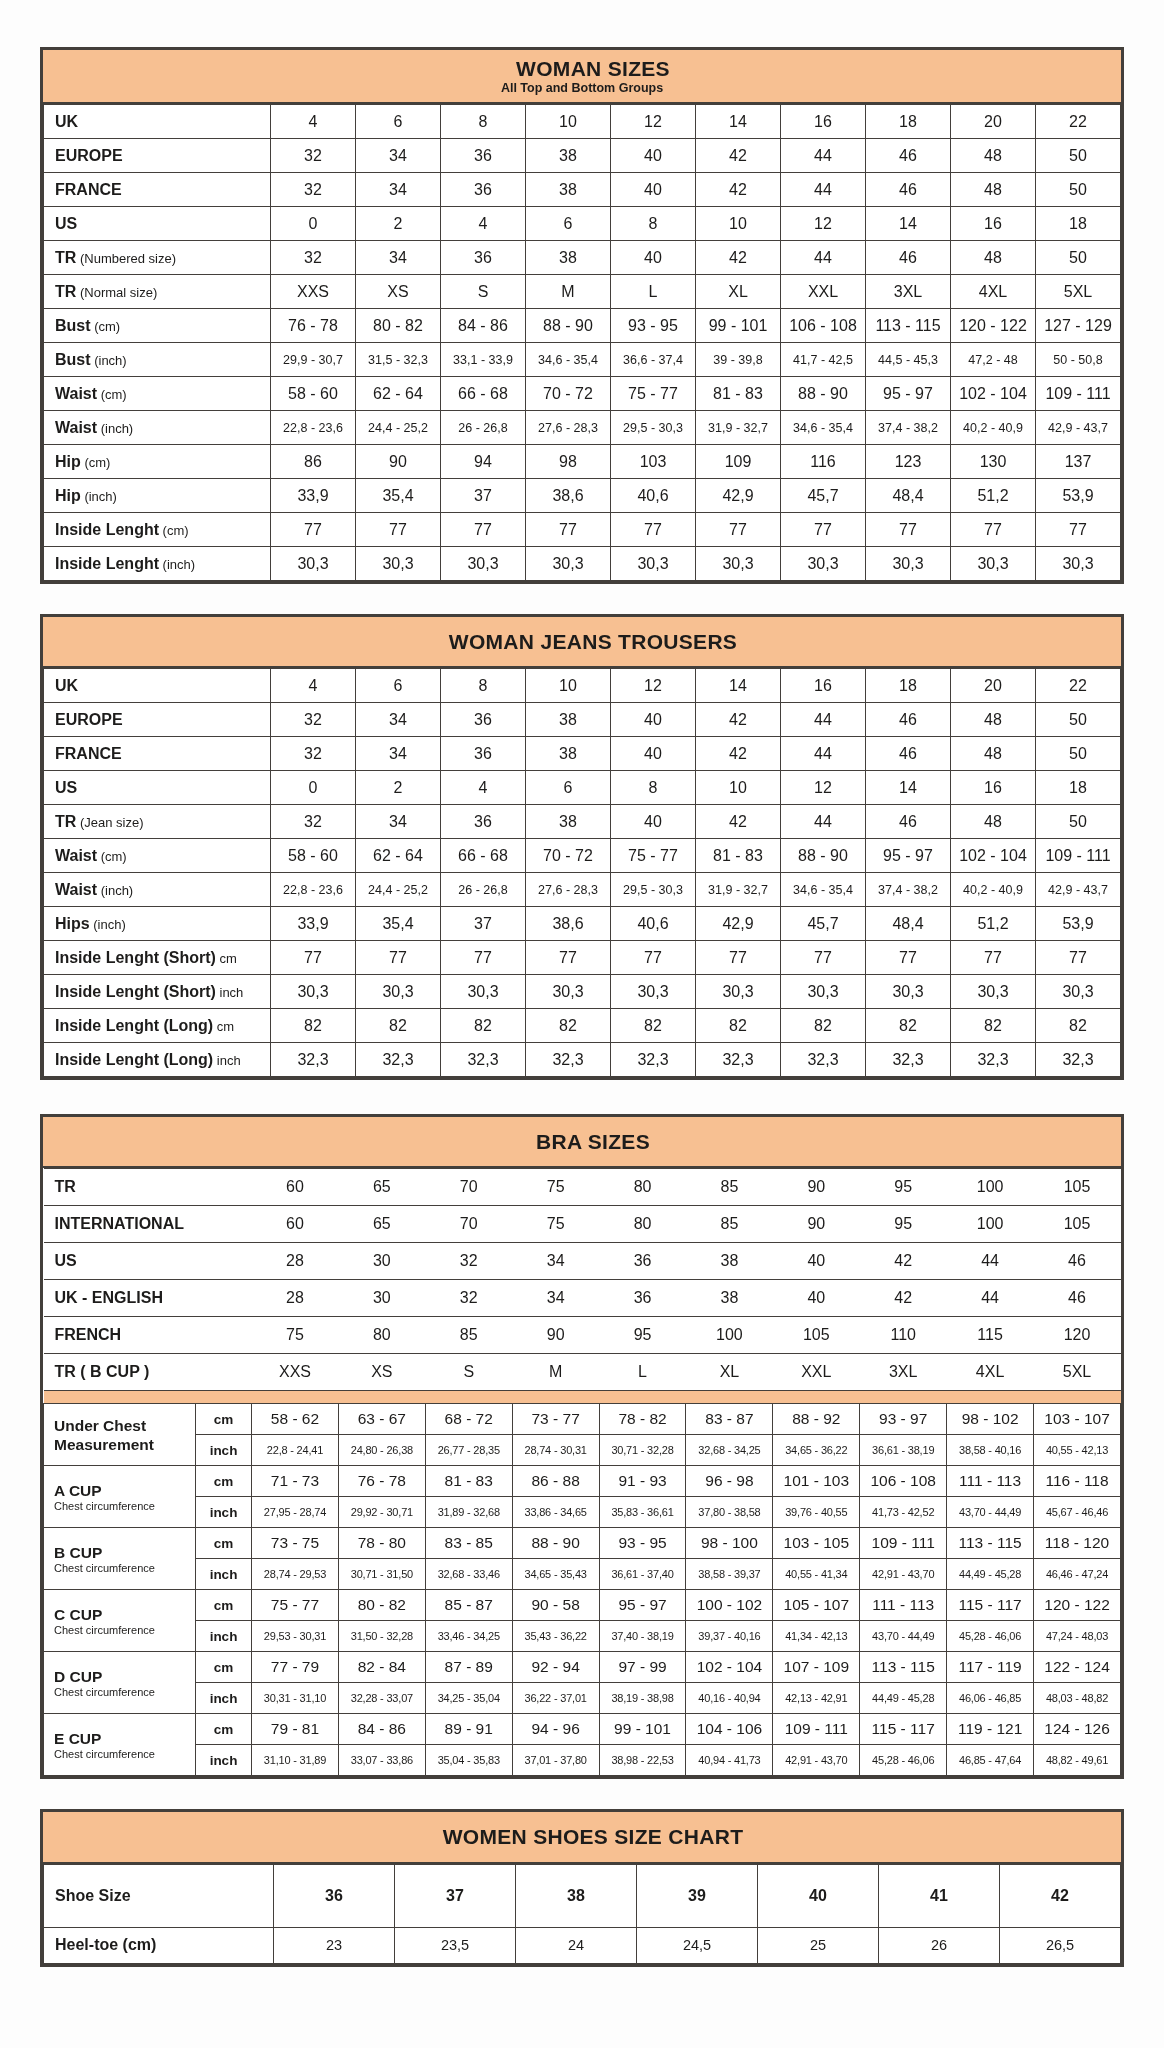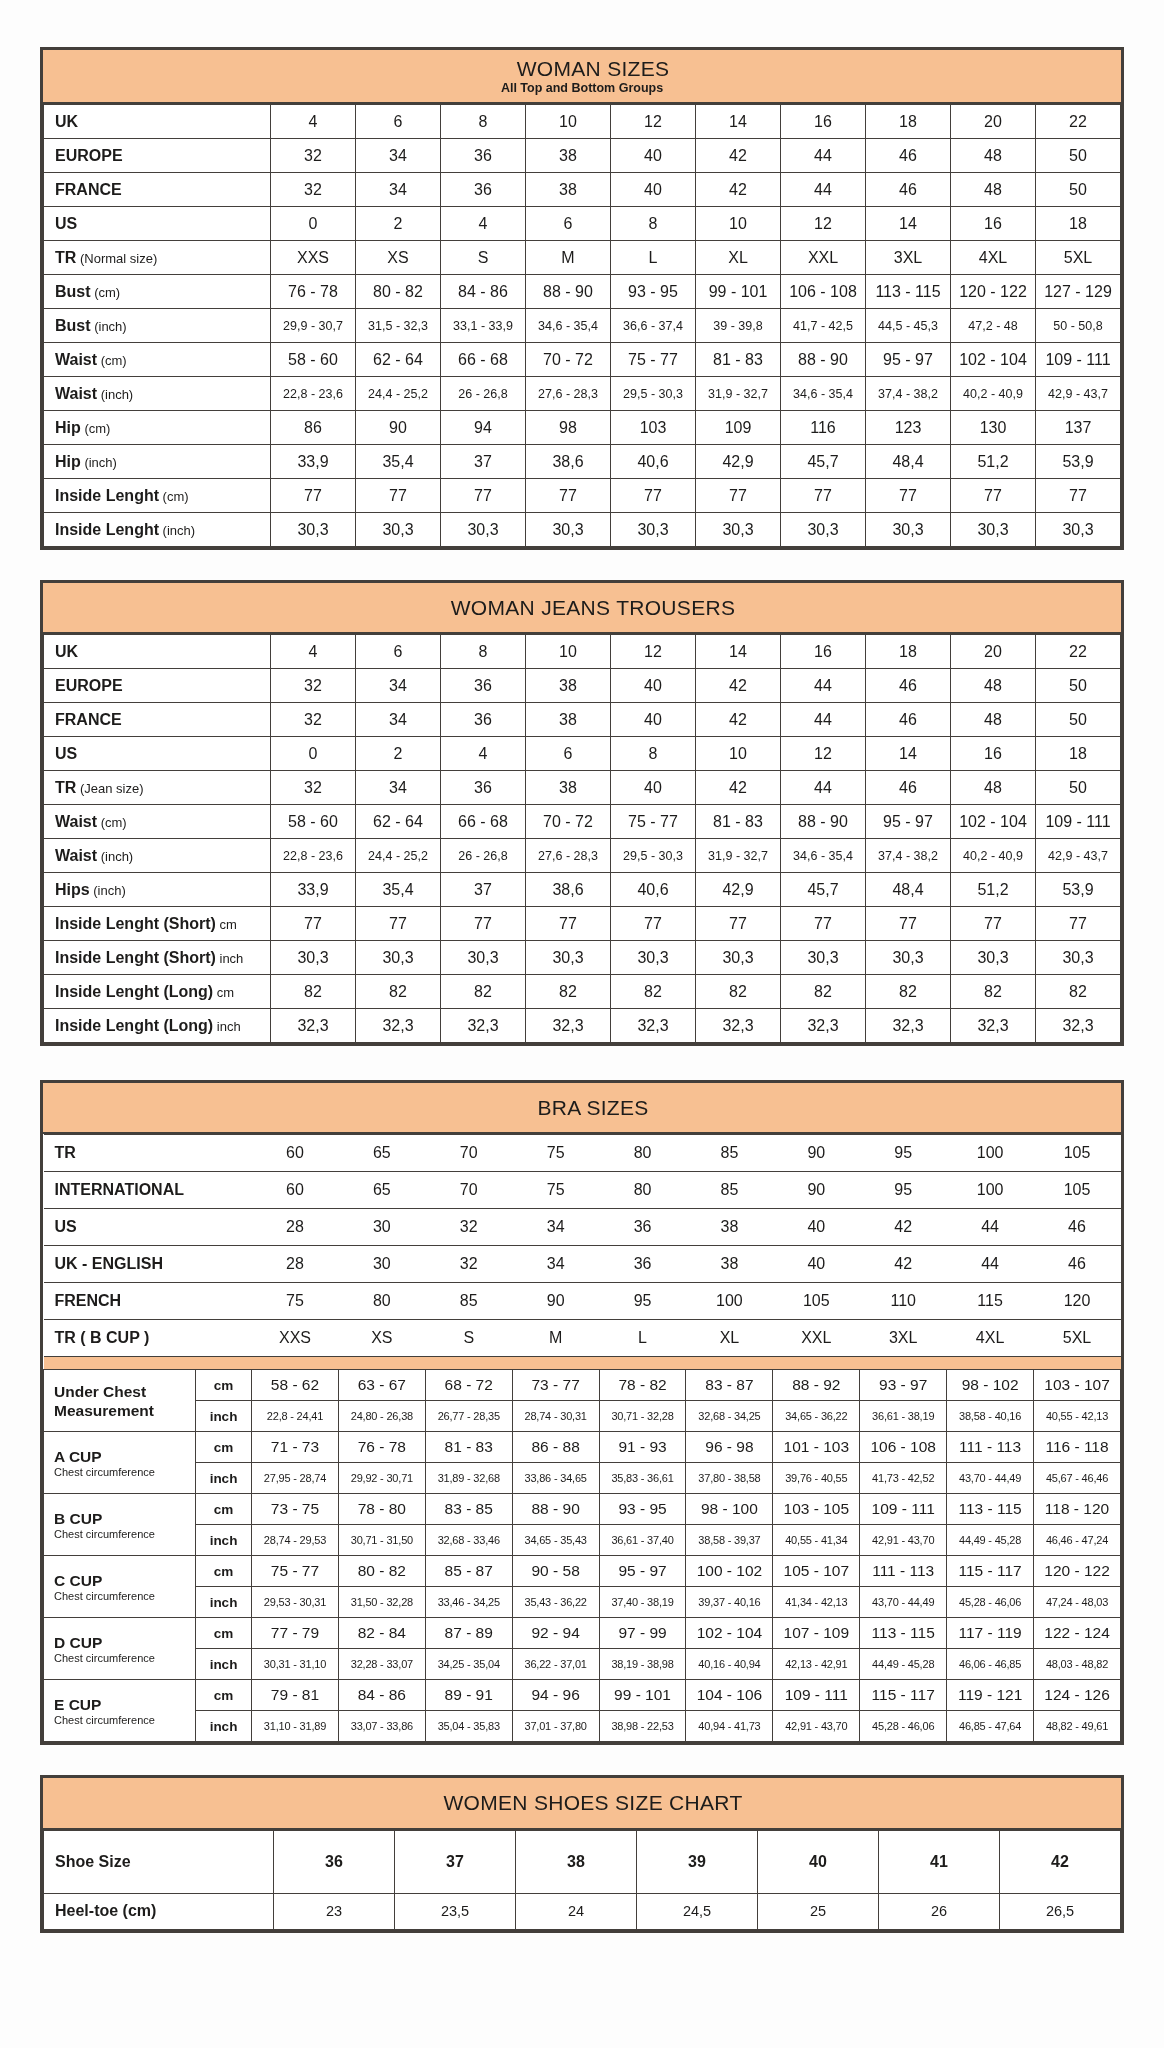--- a/index.html
+++ b/index.html
@@ -8,21 +8,21 @@
     font-family:"Liberation Sans",sans-serif;color:#1d1c1b;
     -webkit-font-smoothing:antialiased;
   }
   .sheet{padding:47px 40px 0 40px;}
   section.size-table{border:3px solid #433f3b;margin-bottom:30px;background:#fff;}
   section.gap-lg{margin-bottom:34px;}
   .band{
     background:#f7c092;border-bottom:2px solid #433f3b;
     text-align:center;padding:7px 0 6px;
   }
-  .band .title{font-size:21px;font-weight:normal;letter-spacing:.3px;line-height:1.15;padding-left:22px;}
+  .band .title{font-size:21px;font-weight:bold;letter-spacing:.3px;line-height:1.15;padding-left:22px;}
   .band .subtitle{font-size:12.5px;font-weight:bold;line-height:1.2;}
   .band.tall{padding:13px 0 12px;}
   table{width:100%;border-collapse:collapse;table-layout:fixed;}
   td{
     border:1.5px solid #433f3b;text-align:center;vertical-align:middle;
     font-size:16px;padding:0 2px;overflow:hidden;white-space:nowrap;
   }
   td.label{text-align:left;padding-left:11px;font-weight:bold;font-size:16px;}
   td.label .lab-note{font-weight:normal;font-size:13px;}
   tr.joined td{border-top:none;}
@@ -107,20 +107,33 @@
             <td class="val">4</td>
             <td class="val">6</td>
             <td class="val">8</td>
             <td class="val">10</td>
             <td class="val">12</td>
             <td class="val">14</td>
             <td class="val">16</td>
             <td class="val">18</td>
           </tr>
           <tr>
+            <td class="label"><span class="lab-strong">TR</span><span class="lab-note"> (Numbered size)</span></td>
+            <td class="val">32</td>
+            <td class="val">34</td>
+            <td class="val">36</td>
+            <td class="val">38</td>
+            <td class="val">40</td>
+            <td class="val">42</td>
+            <td class="val">44</td>
+            <td class="val">46</td>
+            <td class="val">48</td>
+            <td class="val">50</td>
+          </tr>
+          <tr>
             <td class="label"><span class="lab-strong">TR</span><span class="lab-note"> (Normal size)</span></td>
             <td class="val">XXS</td>
             <td class="val">XS</td>
             <td class="val">S</td>
             <td class="val">M</td>
             <td class="val">L</td>
             <td class="val">XL</td>
             <td class="val">XXL</td>
             <td class="val">3XL</td>
             <td class="val">4XL</td>

